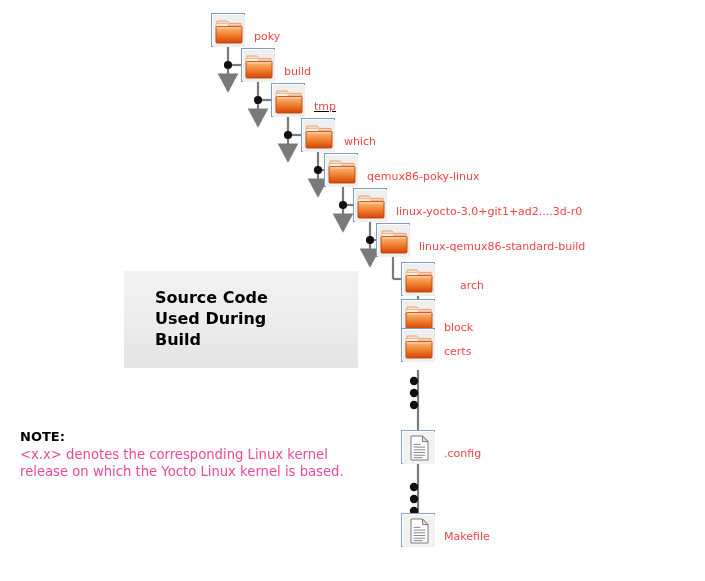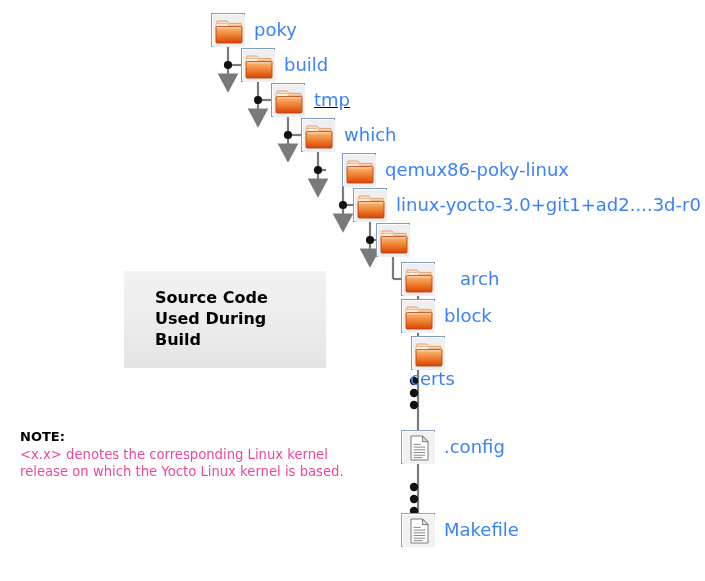--- a/index.html
+++ b/index.html
@@ -13,26 +13,28 @@
   #canvas{position:absolute;inset:0;width:705px;height:581px;}
   .node{position:absolute;display:flex;align-items:center;}
   .icon-box{
     position:relative;width:34px;height:34px;box-sizing:border-box;
     border:1px solid #7f9cc4;background:#eeeeee;
     box-shadow:0 0 0 1px #ffffff inset;
   }
   .icon-box.file{border:1px solid #8ba5c9;background:#f0f0f0;}
   .icon-box svg{position:absolute;left:0;top:0;}
   .label{
-    margin-left:9px;font-size:18px;color:#3b82f6;white-space:nowrap;
+    margin-left:9px;font-size:11px;color:#ef4444;white-space:nowrap;
     line-height:1;
+    margin-top:12px;
   }
   .gray-box{
     position:absolute;left:124px;top:271px;width:202px;height:97px;
     background:linear-gradient(180deg,#f2f2f2 0%,#ececec 55%,#e4e4e4 100%);
+    padding-left:32px;
   }
   .gray-box .gb-text{
     position:absolute;left:31px;top:16px;
     font-size:16px;font-weight:bold;color:#000000;line-height:21px;
     white-space:pre-line;
   }
   .note{position:absolute;left:20px;top:429px;width:356px;}
   .note-title{font-size:13px;font-weight:bold;color:#000;line-height:16px;}
   .note-body{font-size:13.2px;color:#ec4899;line-height:17px;margin-top:1px;}
 </style>
@@ -149,21 +151,21 @@
       <svg width="34" height="34" viewBox="0 0 34 34">
         <rect x="1" y="1" width="32" height="32" fill="#efefef"></rect>
         <path d="M5,7 h10 l2,2.4 h12 v4 h-24 z" fill="url(#folderTab)" stroke="#e09a63" stroke-width="0.9"></path>
         <path d="M4,9.5 h11 l2,2.4 h13 v3 h-26 z" fill="#fdf0e4" stroke="#e8ac7c" stroke-width="0.8"></path>
         <rect x="4" y="12.6" width="26" height="16.4" rx="1.1" fill="url(#folderBody)" stroke="#c1420c" stroke-width="0.9"></rect>
         <path d="M5.2,13.8 h23.6" stroke="#ffd9b8" stroke-width="0.9" opacity="0.75"></path>
       </svg>
     </div>
     <div class="label">which</div>
   </div>
-<div class="node" style="left: 342px; top: 153px;">
+<div class="node" style="left: 324px; top: 153px;">
     <div class="icon-box">
       <svg width="34" height="34" viewBox="0 0 34 34">
         <rect x="1" y="1" width="32" height="32" fill="#efefef"></rect>
         <path d="M5,7 h10 l2,2.4 h12 v4 h-24 z" fill="url(#folderTab)" stroke="#e09a63" stroke-width="0.9"></path>
         <path d="M4,9.5 h11 l2,2.4 h13 v3 h-26 z" fill="#fdf0e4" stroke="#e8ac7c" stroke-width="0.8"></path>
         <rect x="4" y="12.6" width="26" height="16.4" rx="1.1" fill="url(#folderBody)" stroke="#c1420c" stroke-width="0.9"></rect>
         <path d="M5.2,13.8 h23.6" stroke="#ffd9b8" stroke-width="0.9" opacity="0.75"></path>
       </svg>
     </div>
     <div class="label">qemux86-poky-linux</div>
@@ -183,46 +185,47 @@
 <div class="node" style="left: 376px; top: 223px;">
     <div class="icon-box">
       <svg width="34" height="34" viewBox="0 0 34 34">
         <rect x="1" y="1" width="32" height="32" fill="#efefef"></rect>
         <path d="M5,7 h10 l2,2.4 h12 v4 h-24 z" fill="url(#folderTab)" stroke="#e09a63" stroke-width="0.9"></path>
         <path d="M4,9.5 h11 l2,2.4 h13 v3 h-26 z" fill="#fdf0e4" stroke="#e8ac7c" stroke-width="0.8"></path>
         <rect x="4" y="12.6" width="26" height="16.4" rx="1.1" fill="url(#folderBody)" stroke="#c1420c" stroke-width="0.9"></rect>
         <path d="M5.2,13.8 h23.6" stroke="#ffd9b8" stroke-width="0.9" opacity="0.75"></path>
       </svg>
     </div>
+    <div class="label">linux-qemux86-standard-build</div>
   </div>
 <div class="node" style="left: 401px; top: 262px; gap: 16px;">
     <div class="icon-box">
       <svg width="34" height="34" viewBox="0 0 34 34">
         <rect x="1" y="1" width="32" height="32" fill="#efefef"></rect>
         <path d="M5,7 h10 l2,2.4 h12 v4 h-24 z" fill="url(#folderTab)" stroke="#e09a63" stroke-width="0.9"></path>
         <path d="M4,9.5 h11 l2,2.4 h13 v3 h-26 z" fill="#fdf0e4" stroke="#e8ac7c" stroke-width="0.8"></path>
         <rect x="4" y="12.6" width="26" height="16.4" rx="1.1" fill="url(#folderBody)" stroke="#c1420c" stroke-width="0.9"></rect>
         <path d="M5.2,13.8 h23.6" stroke="#ffd9b8" stroke-width="0.9" opacity="0.75"></path>
       </svg>
     </div>
     <div class="label">arch</div>
   </div>
-<div class="node" style="left: 401px; top: 299px;">
+<div class="node" style="left: 401px; top: 299px; align-items: flex-end;">
     <div class="icon-box">
       <svg width="34" height="34" viewBox="0 0 34 34">
         <rect x="1" y="1" width="32" height="32" fill="#efefef"></rect>
         <path d="M5,7 h10 l2,2.4 h12 v4 h-24 z" fill="url(#folderTab)" stroke="#e09a63" stroke-width="0.9"></path>
         <path d="M4,9.5 h11 l2,2.4 h13 v3 h-26 z" fill="#fdf0e4" stroke="#e8ac7c" stroke-width="0.8"></path>
         <rect x="4" y="12.6" width="26" height="16.4" rx="1.1" fill="url(#folderBody)" stroke="#c1420c" stroke-width="0.9"></rect>
         <path d="M5.2,13.8 h23.6" stroke="#ffd9b8" stroke-width="0.9" opacity="0.75"></path>
       </svg>
     </div>
     <div class="label">block</div>
   </div>
-<div class="node" style="left: 401px; top: 336px; flex-direction: column;">
+<div class="node" style="left: 401px; top: 328px;">
     <div class="icon-box">
       <svg width="34" height="34" viewBox="0 0 34 34">
         <rect x="1" y="1" width="32" height="32" fill="#efefef"></rect>
         <path d="M5,7 h10 l2,2.4 h12 v4 h-24 z" fill="url(#folderTab)" stroke="#e09a63" stroke-width="0.9"></path>
         <path d="M4,9.5 h11 l2,2.4 h13 v3 h-26 z" fill="#fdf0e4" stroke="#e8ac7c" stroke-width="0.8"></path>
         <rect x="4" y="12.6" width="26" height="16.4" rx="1.1" fill="url(#folderBody)" stroke="#c1420c" stroke-width="0.9"></rect>
         <path d="M5.2,13.8 h23.6" stroke="#ffd9b8" stroke-width="0.9" opacity="0.75"></path>
       </svg>
     </div>
     <div class="label">certs</div>

